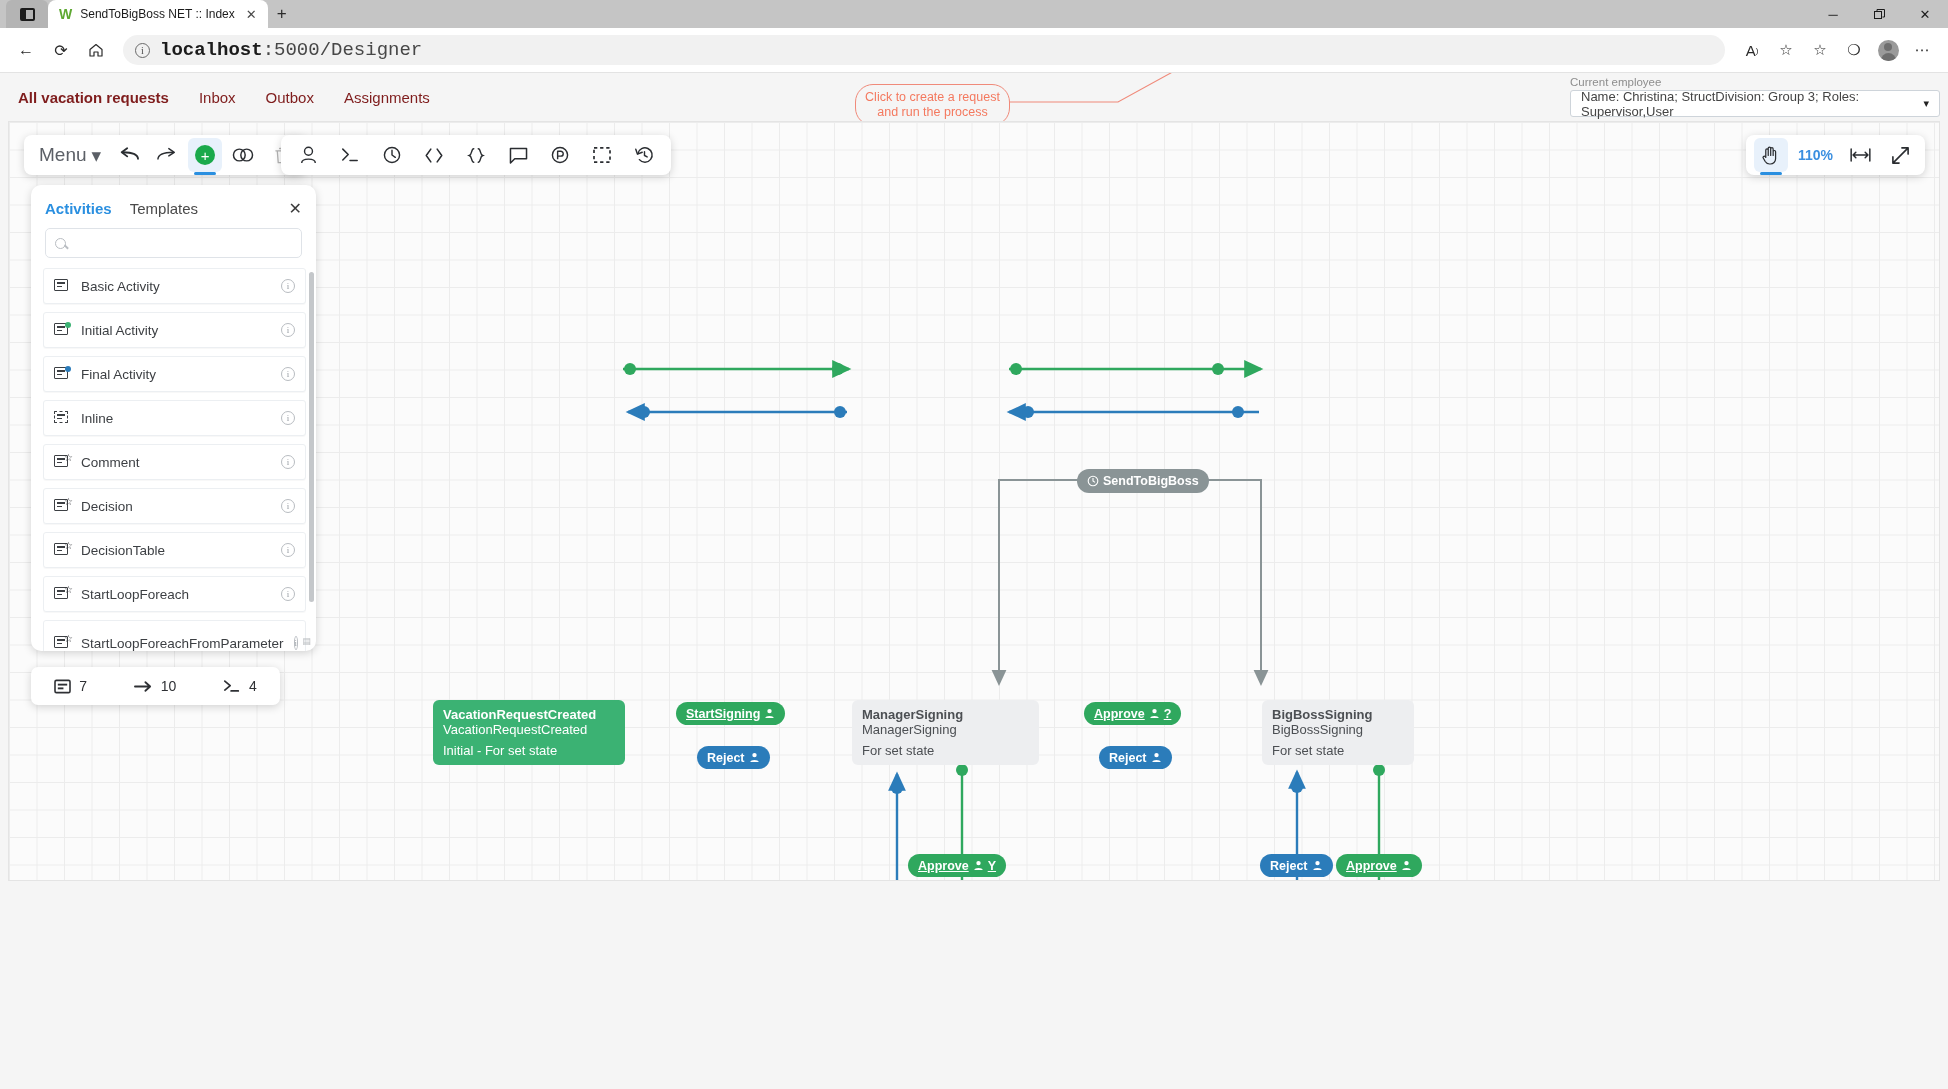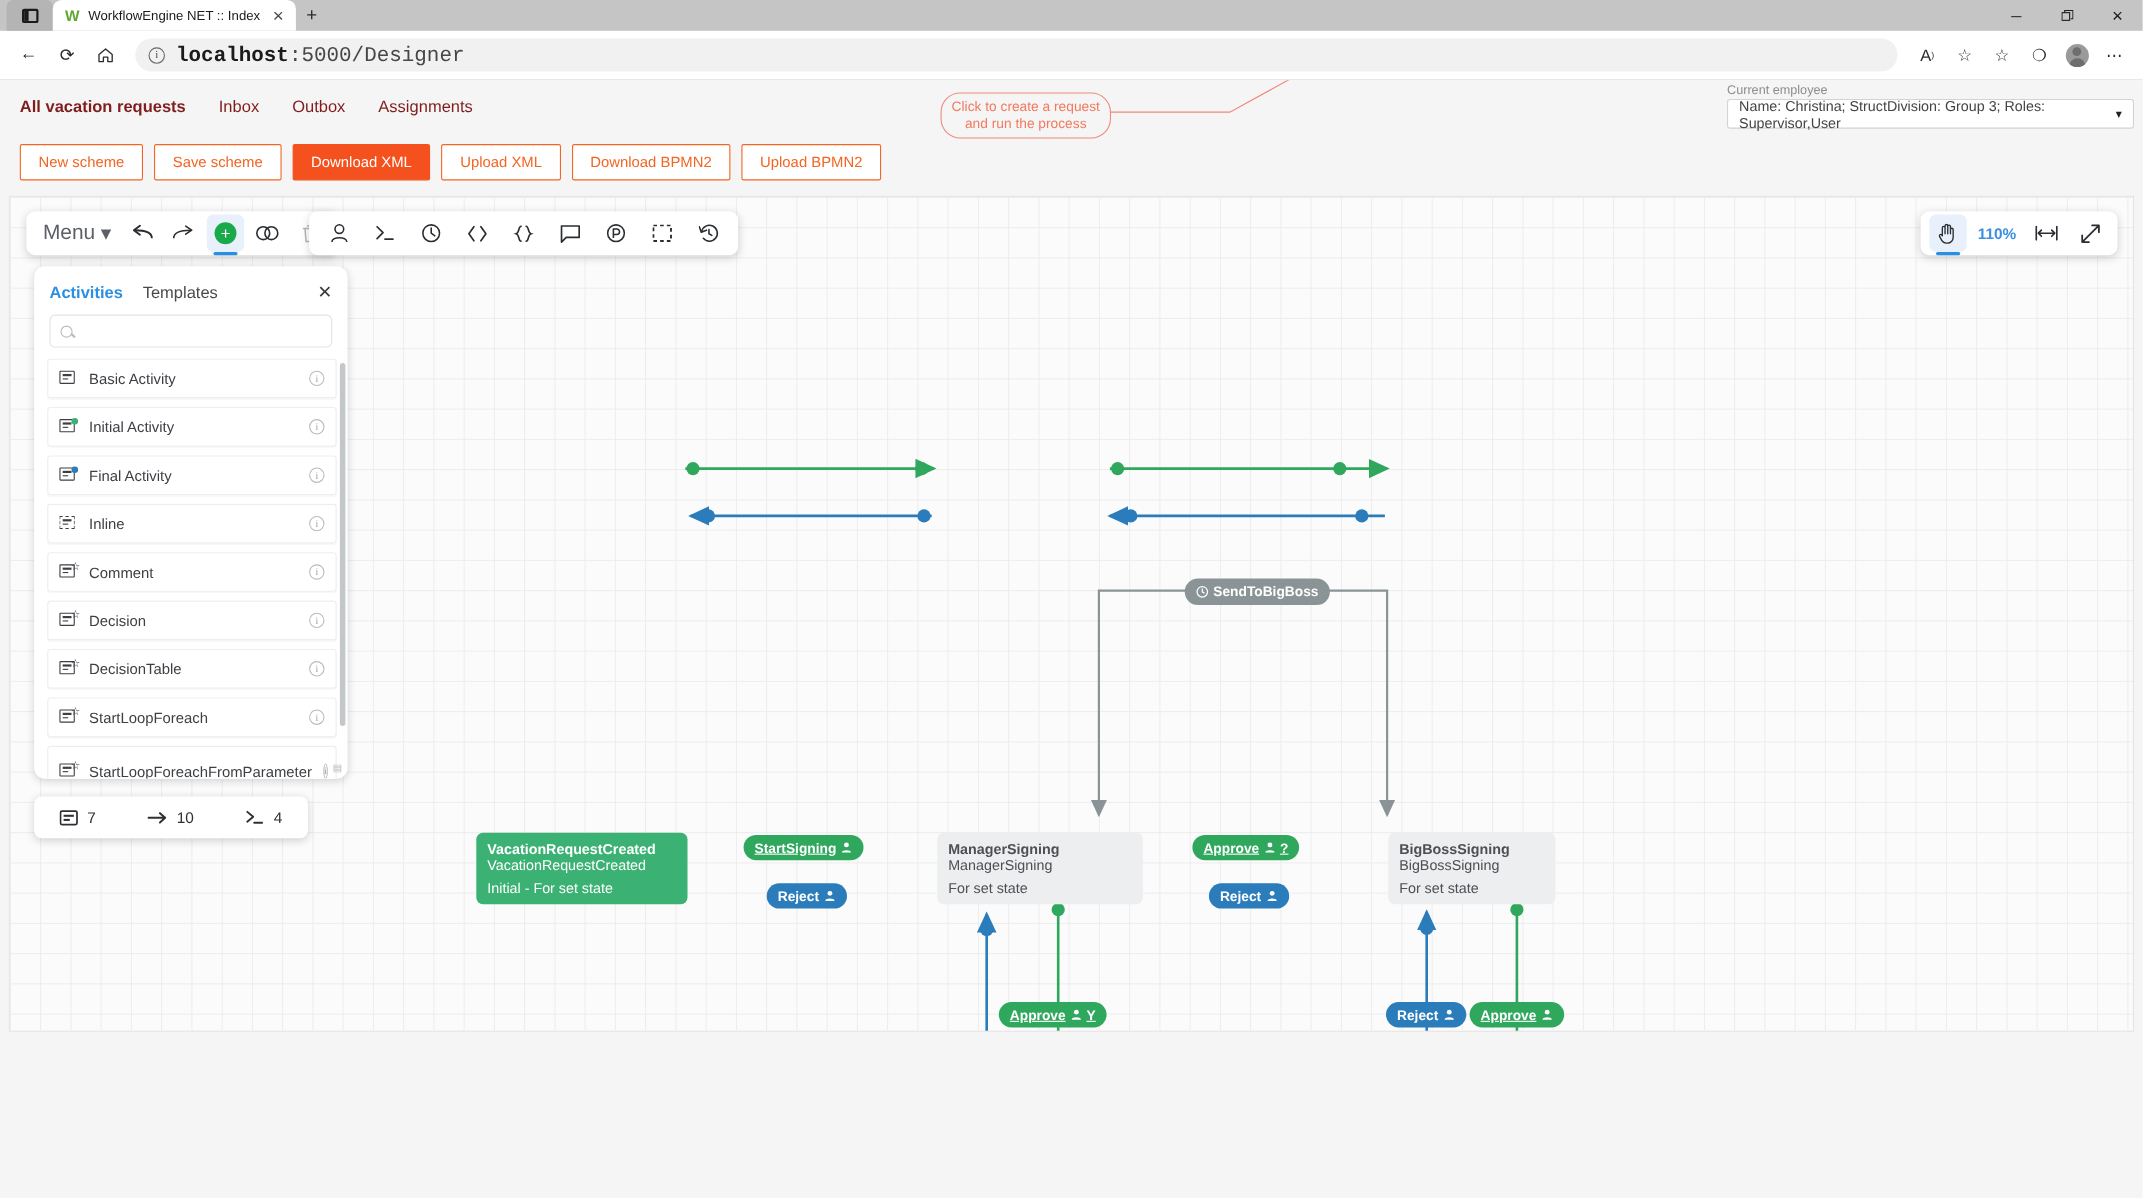--- a/index.html
+++ b/index.html
@@ -207,21 +207,21 @@
 </head>
 <body>
 
 <div class="browser-titlebar">
   <div class="tabstrip">
     <div class="tab-tool">
         <div class="sq"></div>
       </div>
     <div class="tab">
       <span class="favicon">W</span>
-      <span class="tab-title">WorkflowEngine NET :: Index</span>
+      <span class="tab-title">SendToBigBoss NET :: Index</span>
       <span class="tab-close">✕</span>
     </div>
     <div class="newtab">+</div>
   </div>
   <div class="winbtns">
     <div class="winbtn">─</div>
     <div class="winbtn">
       <svg width="11" height="11" viewBox="0 0 11 11">
           <rect x="0.5" y="2.5" width="7" height="7" fill="none" stroke="#1b1b1b"></rect>
           <path d="M3 2.5V0.5H10.5V8H8.5" fill="none" stroke="#1b1b1b"></path>
@@ -272,28 +272,20 @@
 
     <div class="employee">
       <div class="lbl">Current employee</div>
       <div class="sel">
         <span>Name: Christina; StructDivision: Group 3; Roles: Supervisor,User</span>
         <span class="caret">▾</span>
       </div>
     </div>
   </div>
 
-  <div class="scheme-bar">
-    <div class="sbtn">New scheme</div>
-    <div class="sbtn">Save scheme</div>
-    <div class="sbtn active">Download XML</div>
-    <div class="sbtn">Upload XML</div>
-    <div class="sbtn">Download BPMN2</div>
-    <div class="sbtn">Upload BPMN2</div>
-  </div>
 
   <div class="designer">
     <div class="grid"></div>
 
     <svg class="diagram" width="1930" height="760">
       <defs>
         <marker id="ag" markerWidth="9" markerHeight="9" refX="7" refY="4.5" orient="auto">
           <path d="M0,0.8 L8,4.5 L0,8.2 Z" fill="#2fa85e"></path>
           </marker>
         <marker id="ab" markerWidth="9" markerHeight="9" refX="7" refY="4.5" orient="auto">

